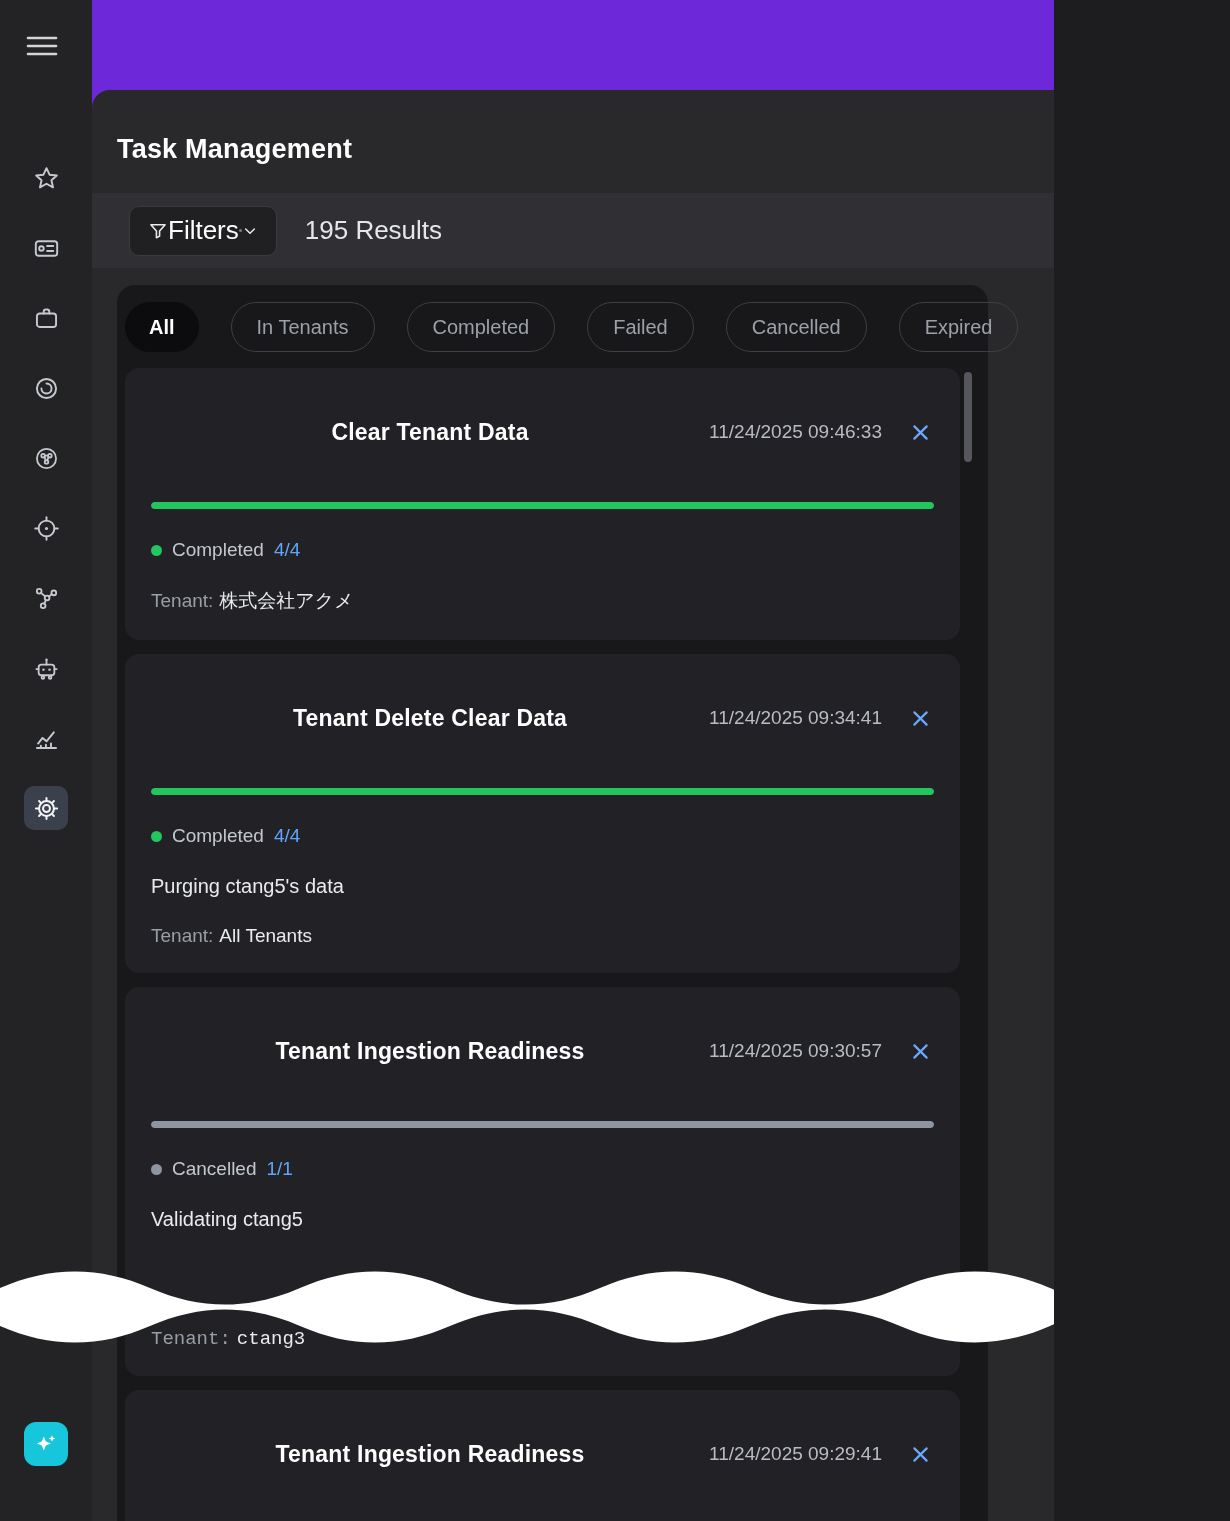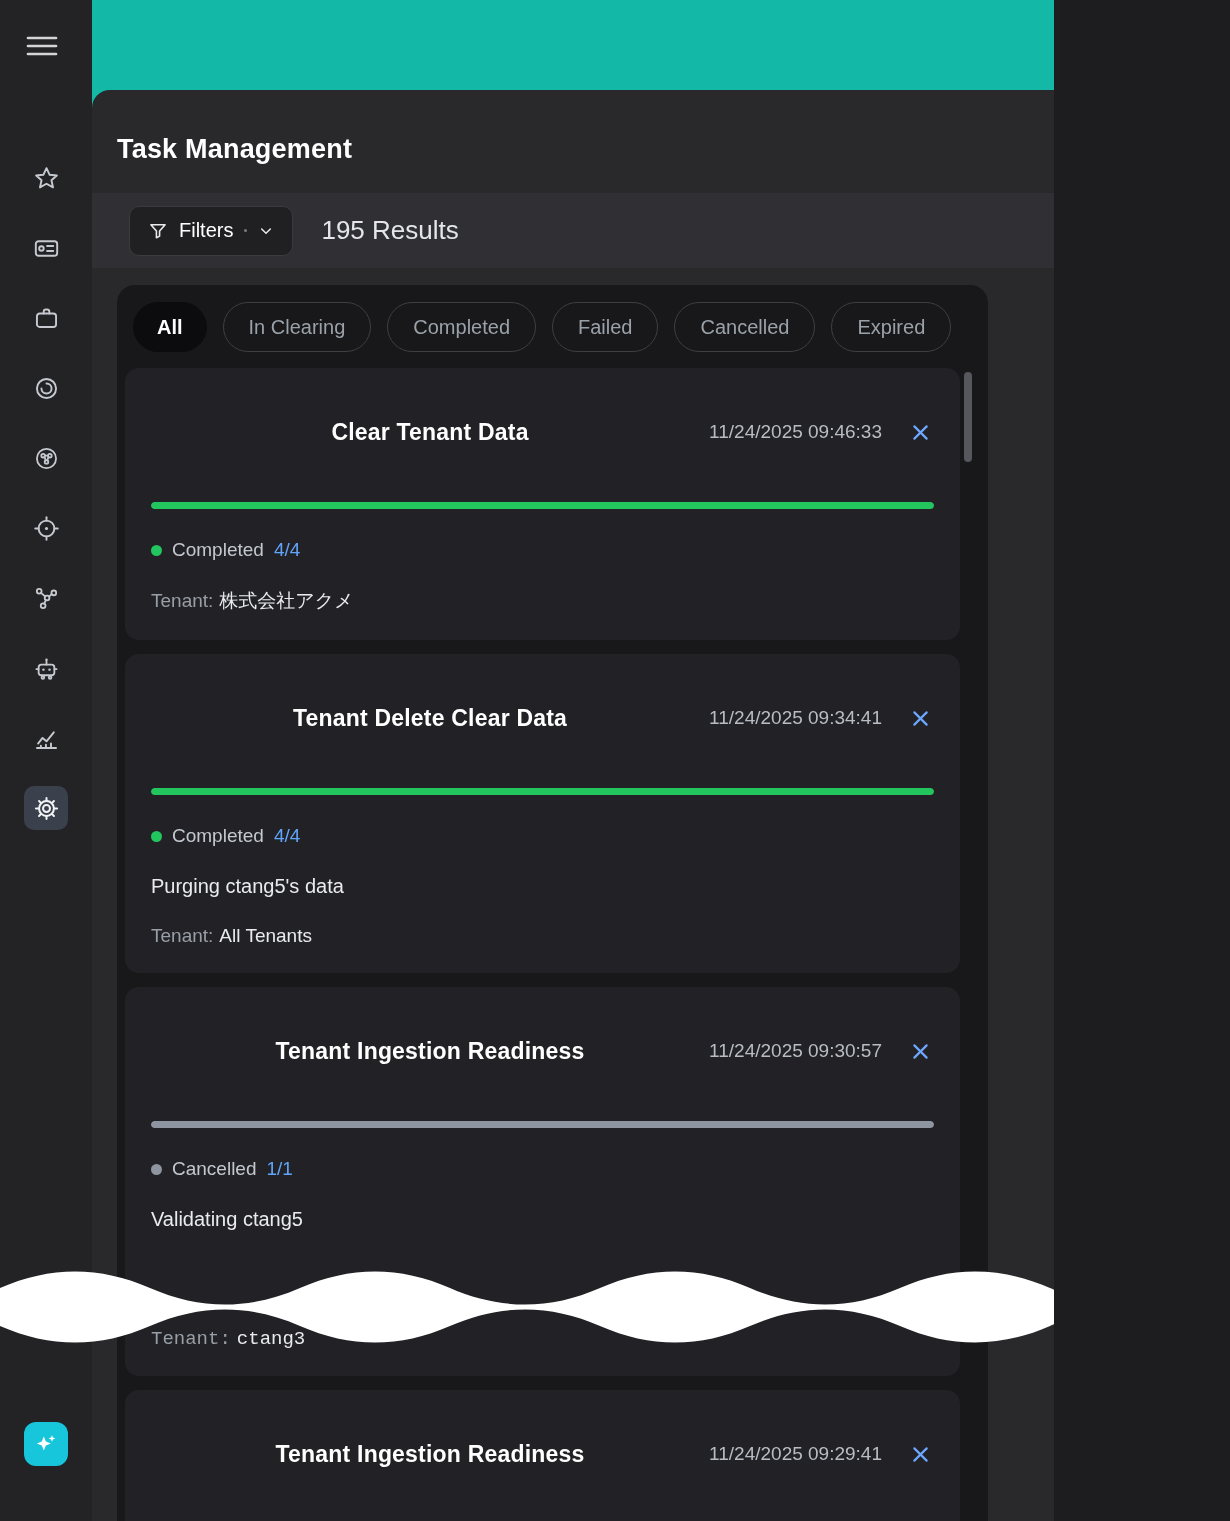--- a/index.html
+++ b/index.html
@@ -1,43 +1,43 @@
 <!DOCTYPE html>
 <html><head>
 <meta charset="utf-8">
 <style>
   * { margin:0; padding:0; box-sizing:border-box; }
   html,body { background:#1d1d1f; }
   body { font-family:"Liberation Sans","DejaVu Sans",sans-serif; }
-  .screen { position:relative; width:1054px; height:1521px; overflow:hidden; background:#14b8a6; }
+  .screen { position:relative; width:1054px; height:1521px; overflow:hidden; background:#6d28d9; }
 
   
   .sidebar { position:absolute; left:0; top:0; width:92px; height:100%; background:#232326; z-index:5; }
   .menu-btn { position:absolute; left:24px; top:28px; width:36px; height:36px; background:none; border:none; cursor:pointer; display:flex; align-items:center; justify-content:center; }
   .nav { position:absolute; left:0; top:143px; width:92px; display:flex; flex-direction:column; align-items:center; }
   .nav-item { width:92px; height:70px; display:flex; align-items:center; justify-content:center; cursor:pointer; }
   .nav-item .icon-box { width:44px; height:44px; display:flex; align-items:center; justify-content:center; border-radius:10px; }
   .nav-item.active .icon-box { background:#3a414c; }
   .nav-item svg { display:block; }
   .sparkle-btn { position:absolute; left:24px; bottom:55px; width:44px; height:44px; border:none; border-radius:12px; background:#17c6da; cursor:pointer; display:flex; align-items:center; justify-content:center; }
 
   
   .panel { position:absolute; left:92px; top:90px; right:0; bottom:0; background:#29292c; border-top-left-radius:18px; }
   .page-title { position:absolute; left:25px; top:44px; font-size:27px; font-weight:700; color:#ffffff; letter-spacing:.2px; }
 
   .filter-bar { position:absolute; left:0; top:103px; width:100%; height:75px; background:#303034; display:flex; align-items:center; }
-  .filters-btn { margin-left:37px; height:50px; padding:0 18px; background:#202023; border:1px solid #3a3a3f; border-radius:10px; display:flex; align-items:center; gap:11px; color:#ffffff; font-size:20px; cursor:pointer; font-family:inherit; }
+  .filters-btn { margin-left:37px; height:50px; padding:0 18px; background:#202023; border:1px solid #3a3a3f; border-radius:10px; display:flex; align-items:center; color:#ffffff; font-size:26px; cursor:pointer; font-family:inherit; }
   .filters-btn .sep-dot { width:3px; height:3px; border-radius:50%; background:#7a7a80; }
   .results { margin-left:28px; font-size:26px; color:#e4e6e9; }
 
   
   .list-container { position:absolute; left:25px; top:195px; width:871px; height:1300px; background:#18181a; border-radius:18px; }
   .scroll-thumb { position:absolute; right:16px; top:87px; width:8px; height:90px; border-radius:4px; background:#56575c; cursor:grab; }
 
-  .chips { display:flex; gap:16px; padding:17px 0 0 16px; }
+  .chips { display:flex; gap:32px; padding:17px 0 0 8px; }
   .chip { height:50px; display:flex; align-items:center; padding:0 25px; border-radius:26px; border:1px solid #3e3e44; background:transparent; color:#9aa1a9; font-size:20px; cursor:pointer; font-family:inherit; white-space:nowrap; }
   .chip.active { background:#0c0c0e; border-color:#0c0c0e; color:#ffffff; font-weight:700; padding:0 23px; }
 
   .cards { display:flex; flex-direction:column; gap:14px; padding:16px 28px 0 8px; }
   .card { background:#222226; border-radius:14px; padding:50px 26px 26px 26px; }
   .card-head { display:flex; align-items:center;text-align:center; }
   .card-title { font-size:23px; font-weight:700; color:#ffffff; flex:1; letter-spacing:.2px; }
   .card-time { font-size:19px; color:#b8bcc3; margin-right:24px; }
   .close-btn { background:none; border:none; cursor:pointer; width:28px; height:28px; display:flex; align-items:center; justify-content:center; }
 
@@ -222,21 +222,21 @@
         <svg width="16" height="16" viewBox="0 0 24 24" fill="none" stroke="#e8e9ec" stroke-width="2.2" stroke-linecap="round" stroke-linejoin="round">
           <path d="M5.5 9l6.5 6.5L18.5 9"></path>
         </svg>
       </button>
       <span class="results">195 Results</span>
     </div>
 
     <section class="list-container">
       <div class="chips">
         <button class="chip active">All</button>
-        <button class="chip">In Clearing</button>
+        <button class="chip">In Tenants</button>
         <button class="chip">Completed</button>
         <button class="chip">Failed</button>
         <button class="chip">Cancelled</button>
         <button class="chip">Expired</button>
       </div>
 
       <div class="cards">
 
         <article class="card">
           <div class="card-head">

